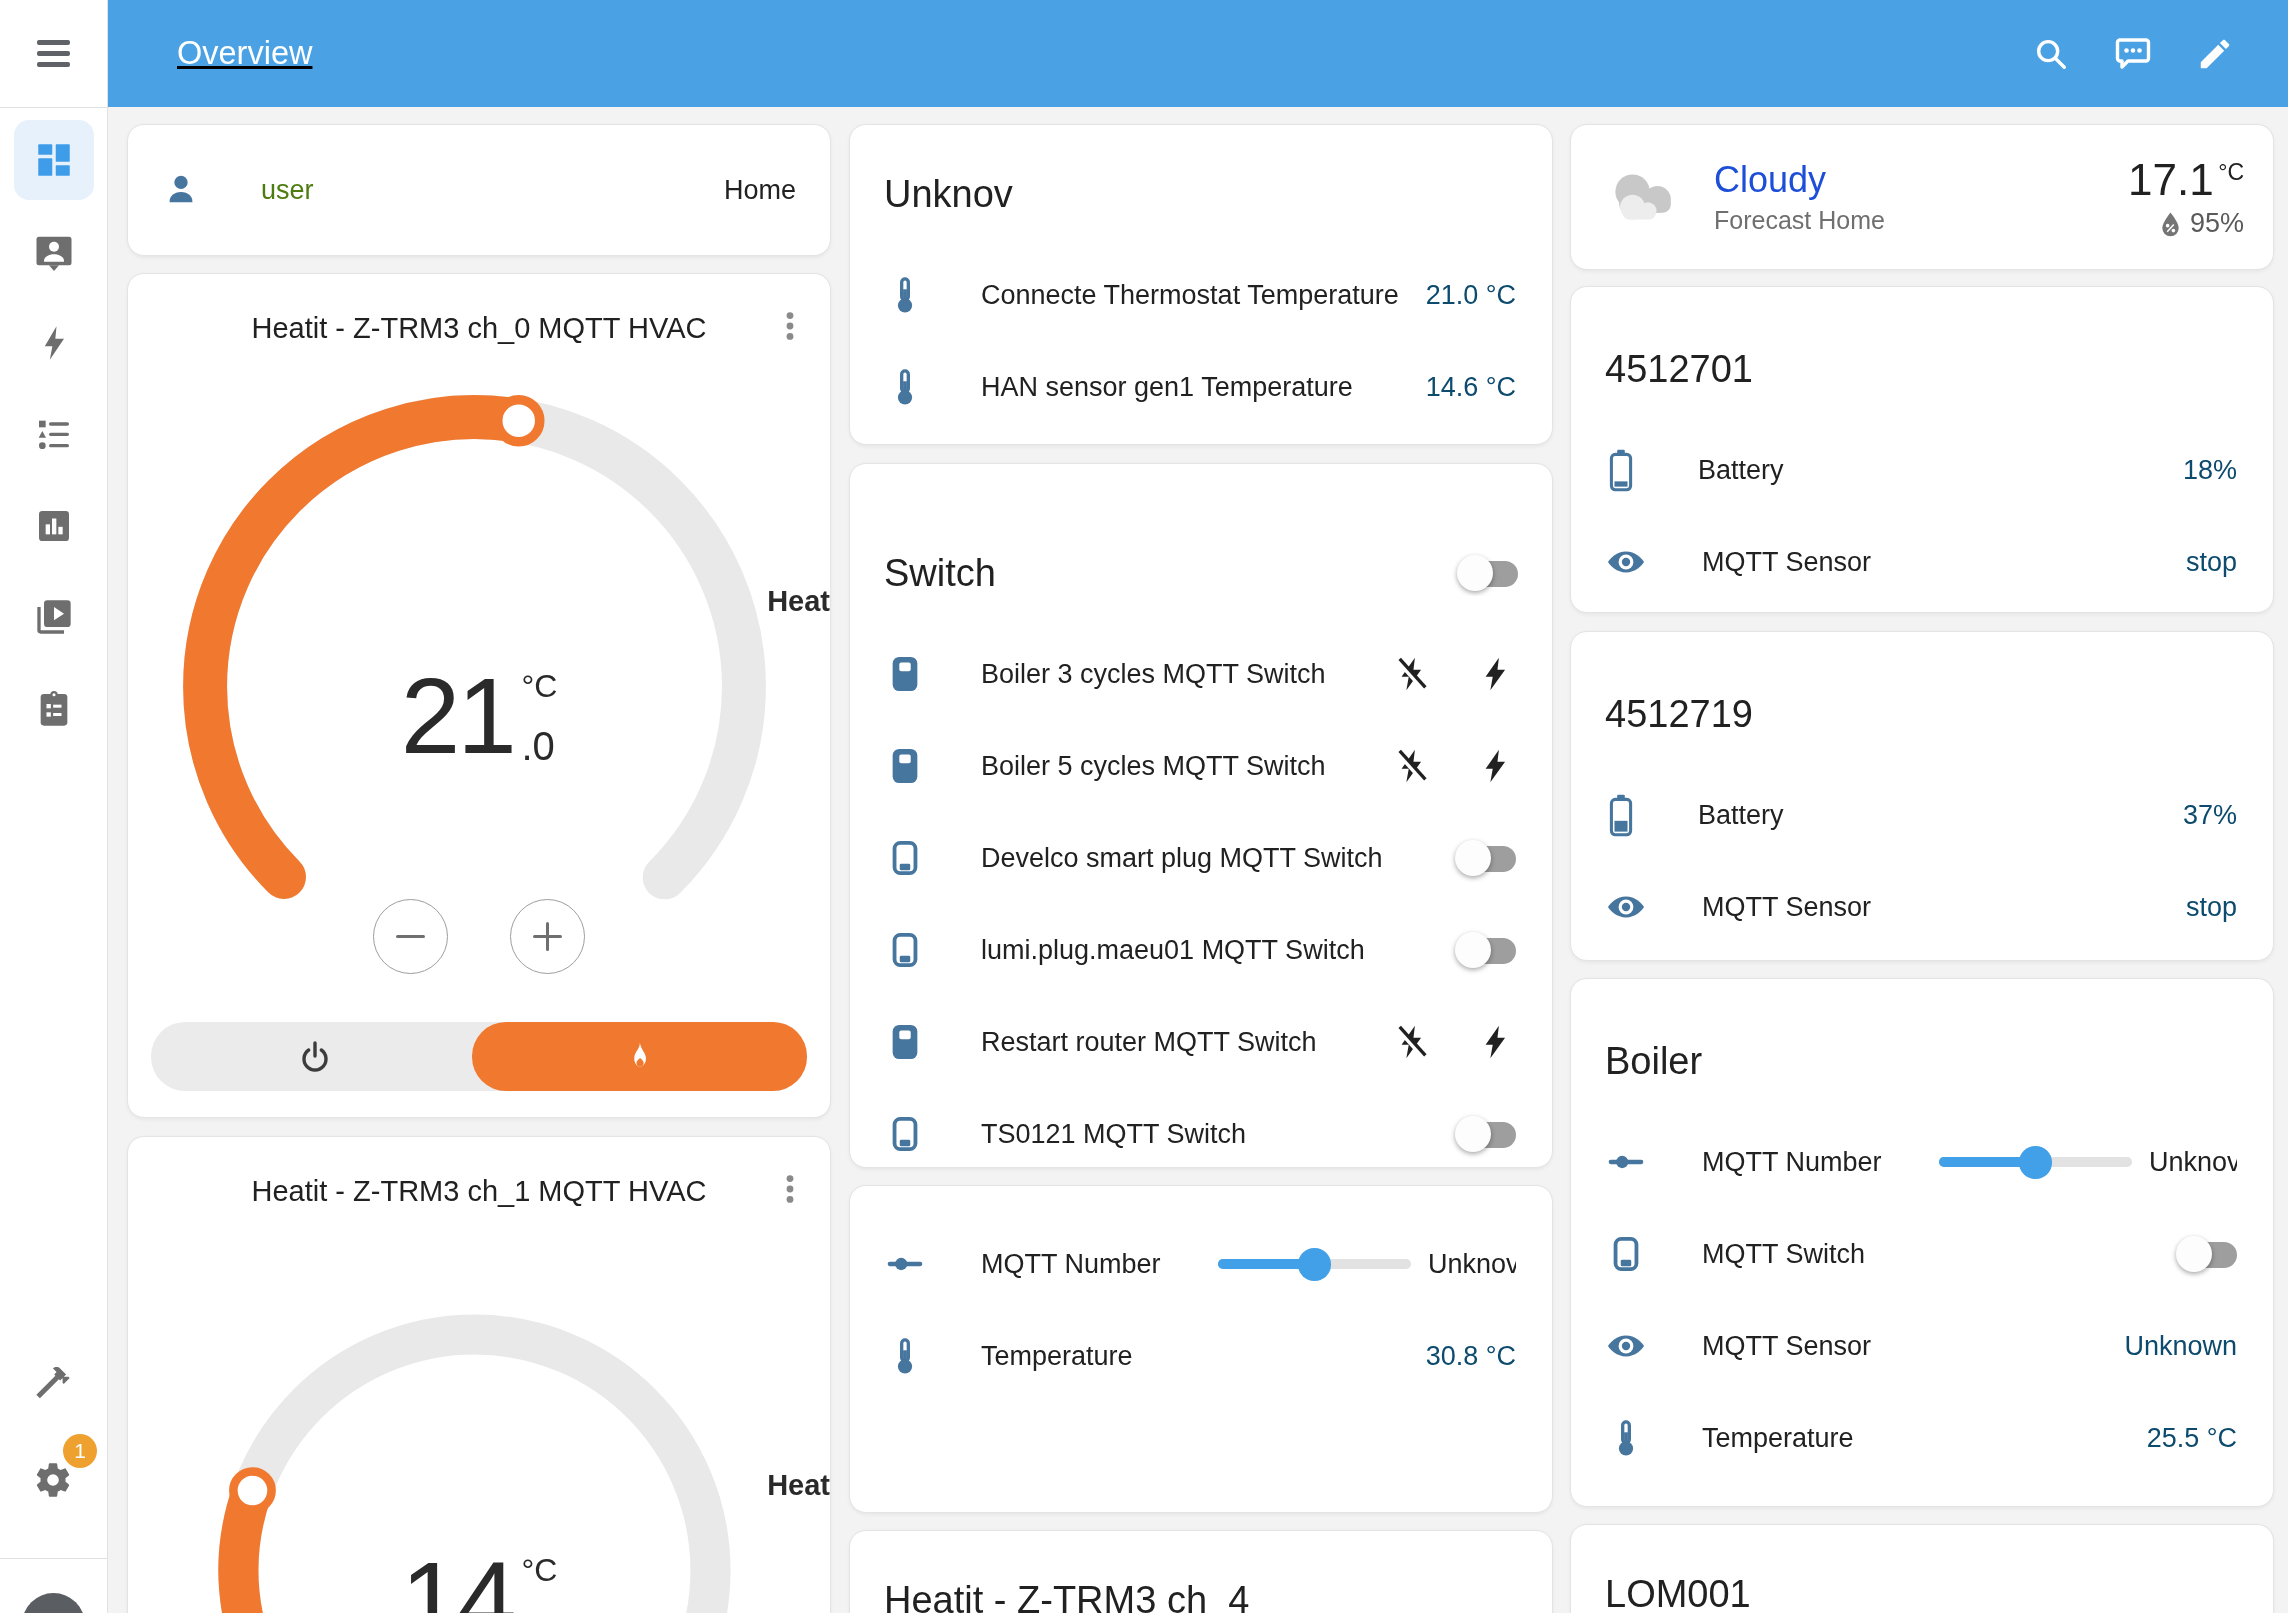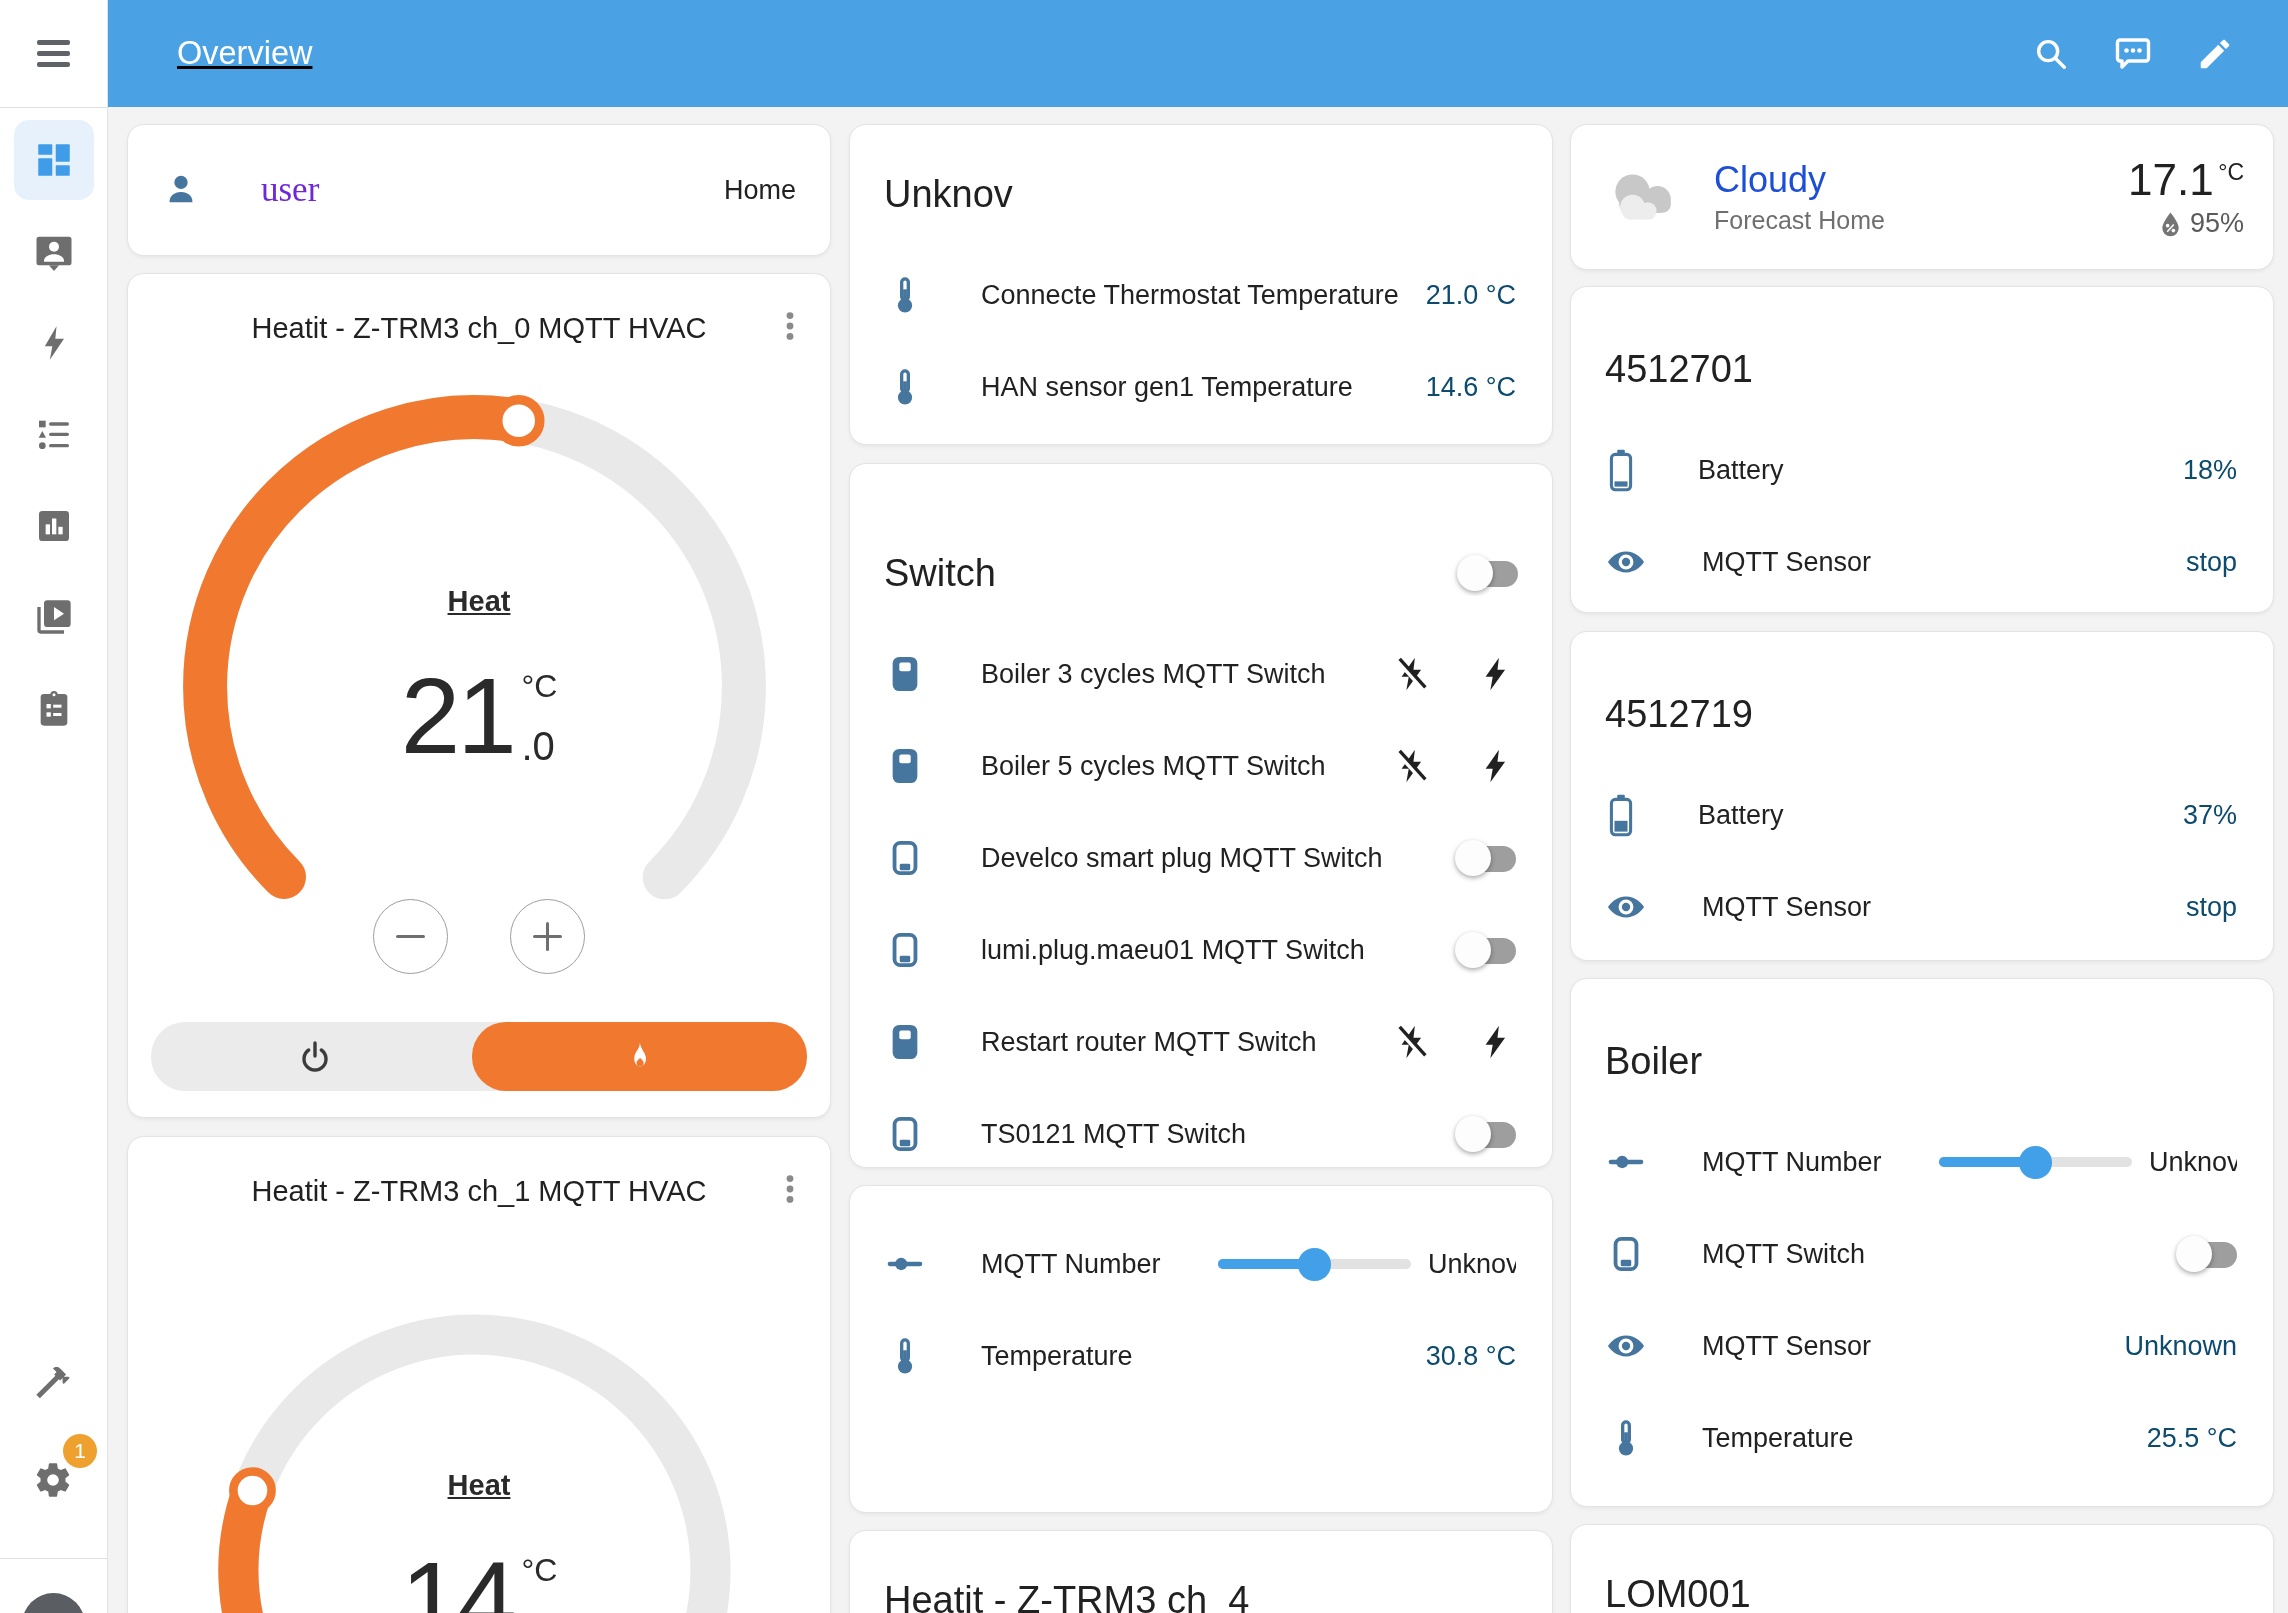--- a/index.html
+++ b/index.html
@@ -46,30 +46,30 @@
   .toggle-track{position:absolute;left:7.6px;right:0;top:3.8px;height:26px;border-radius:13.4px;background:#9E9E9E;}
   .toggle-thumb{position:absolute;left:-1.9px;top:-1.9px;width:36px;height:36px;border-radius:50%;background:#FDFDFD;box-shadow:0 1.9px 5.7px rgba(0,0,0,0.35);}
   .toggle-right{margin-left:auto;}
   
   .slider{position:relative;width:193px;height:34px;margin-left:auto;flex:none;cursor:pointer;}
   .slider-track{position:absolute;left:0;right:0;top:12.4px;height:9.6px;border-radius:4.8px;background:#E2E2E2;}
   .slider-fill{position:absolute;left:0;top:12.4px;height:9.6px;border-radius:4.8px;background:#42A0E8;}
   .slider-thumb{position:absolute;top:1px;width:32.5px;height:32.5px;border-radius:50%;background:#42A0E8;}
   
   .user-card{top:17px;height:132px;display:flex;align-items:center;padding:0 34px;}
-  .user-name{margin-left:61px;font-size:35px;color:#6d28d9;font-family:Liberation Serif, serif;}
+  .user-name{margin-left:61px;font-size:27px;color:#4d7c0f;}
   .user-loc{margin-left:auto;font-size:27px;color:#212121;}
   
   .thermo{overflow:hidden;}
   .t-ch0{top:166px;height:845px;}
   .t-ch1{top:1029px;height:669px;}
   .t-title{position:absolute;left:0;right:0;top:38px;text-align:center;font-size:29px;color:#212121;}
   .dots-menu{position:absolute;right:21px;top:32.5px;width:38px;height:38px;cursor:pointer;}
   .dial{position:absolute;pointer-events:none;}
-  .dial-label{position:absolute;left:0;right:0;text-align:center;font-size:29px;font-weight:600;color:#2A2A2A;text-decoration:underline;}
+  .dial-label{position:absolute;left:0;right:0;text-align:right;font-size:29px;font-weight:600;color:#2A2A2A;}
   .temp-display{position:absolute;left:0;right:0;display:flex;justify-content:center;align-items:flex-start;}
   .temp-int{font-size:107px;line-height:113px;font-weight:300;color:#2A2A2A;letter-spacing:-2.9px;}
   .temp-side{display:flex;flex-direction:column;justify-content:space-between;height:101px;padding-top:7.6px;margin-left:7.6px;}
   .temp-unit{font-size:32px;color:#2A2A2A;}
   .temp-frac{font-size:40px;color:#2A2A2A;}
   .stepper{position:absolute;width:75px;height:75px;border:1.9px solid #9E9E9E;border-radius:50%;box-sizing:border-box;cursor:pointer;}
   .stepper .h{position:absolute;left:22px;right:22px;top:50%;height:3.8px;margin-top:-1.9px;background:#6F6F6F;border-radius:1.9px;}
   .stepper .v{position:absolute;top:22px;bottom:22px;left:50%;width:3.8px;margin-left:-1.9px;background:#6F6F6F;border-radius:1.9px;}
   .hvac-modes{position:absolute;left:23px;right:23px;top:748px;height:69px;border-radius:34px;background:#EBEBEB;}
   .mode-off{position:absolute;left:0;top:0;width:50%;height:100%;display:flex;align-items:center;justify-content:center;cursor:pointer;}

